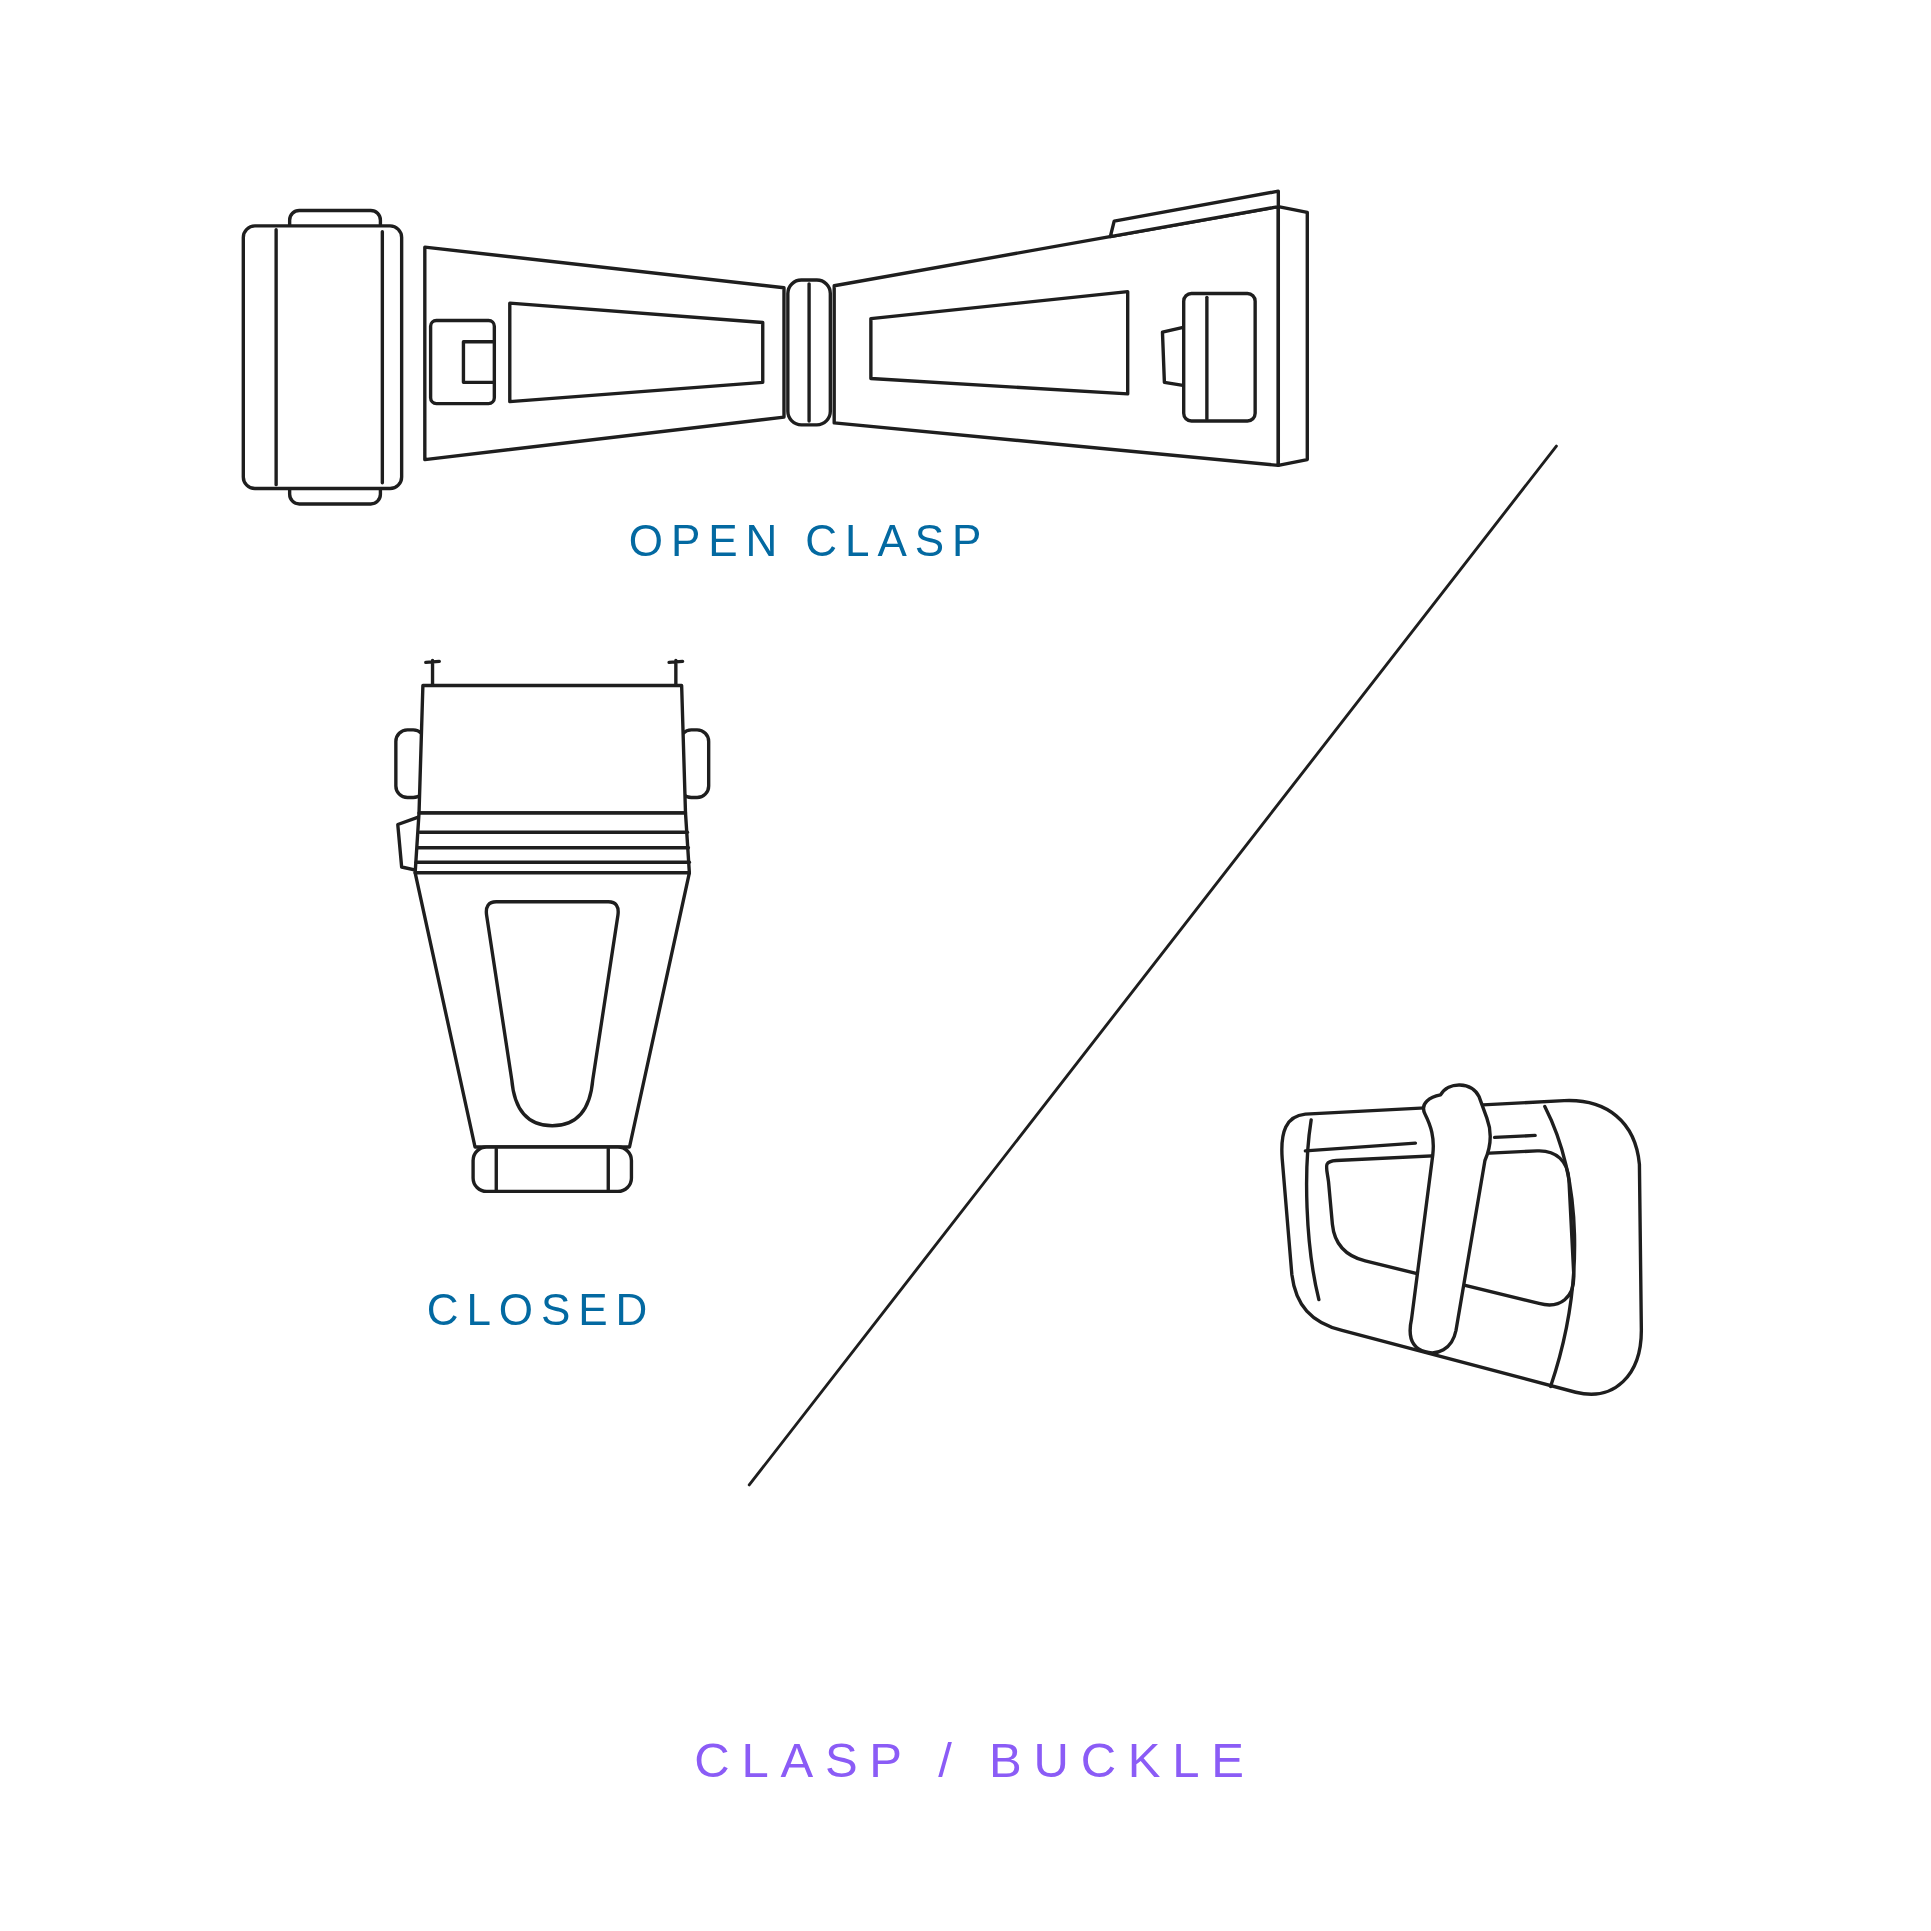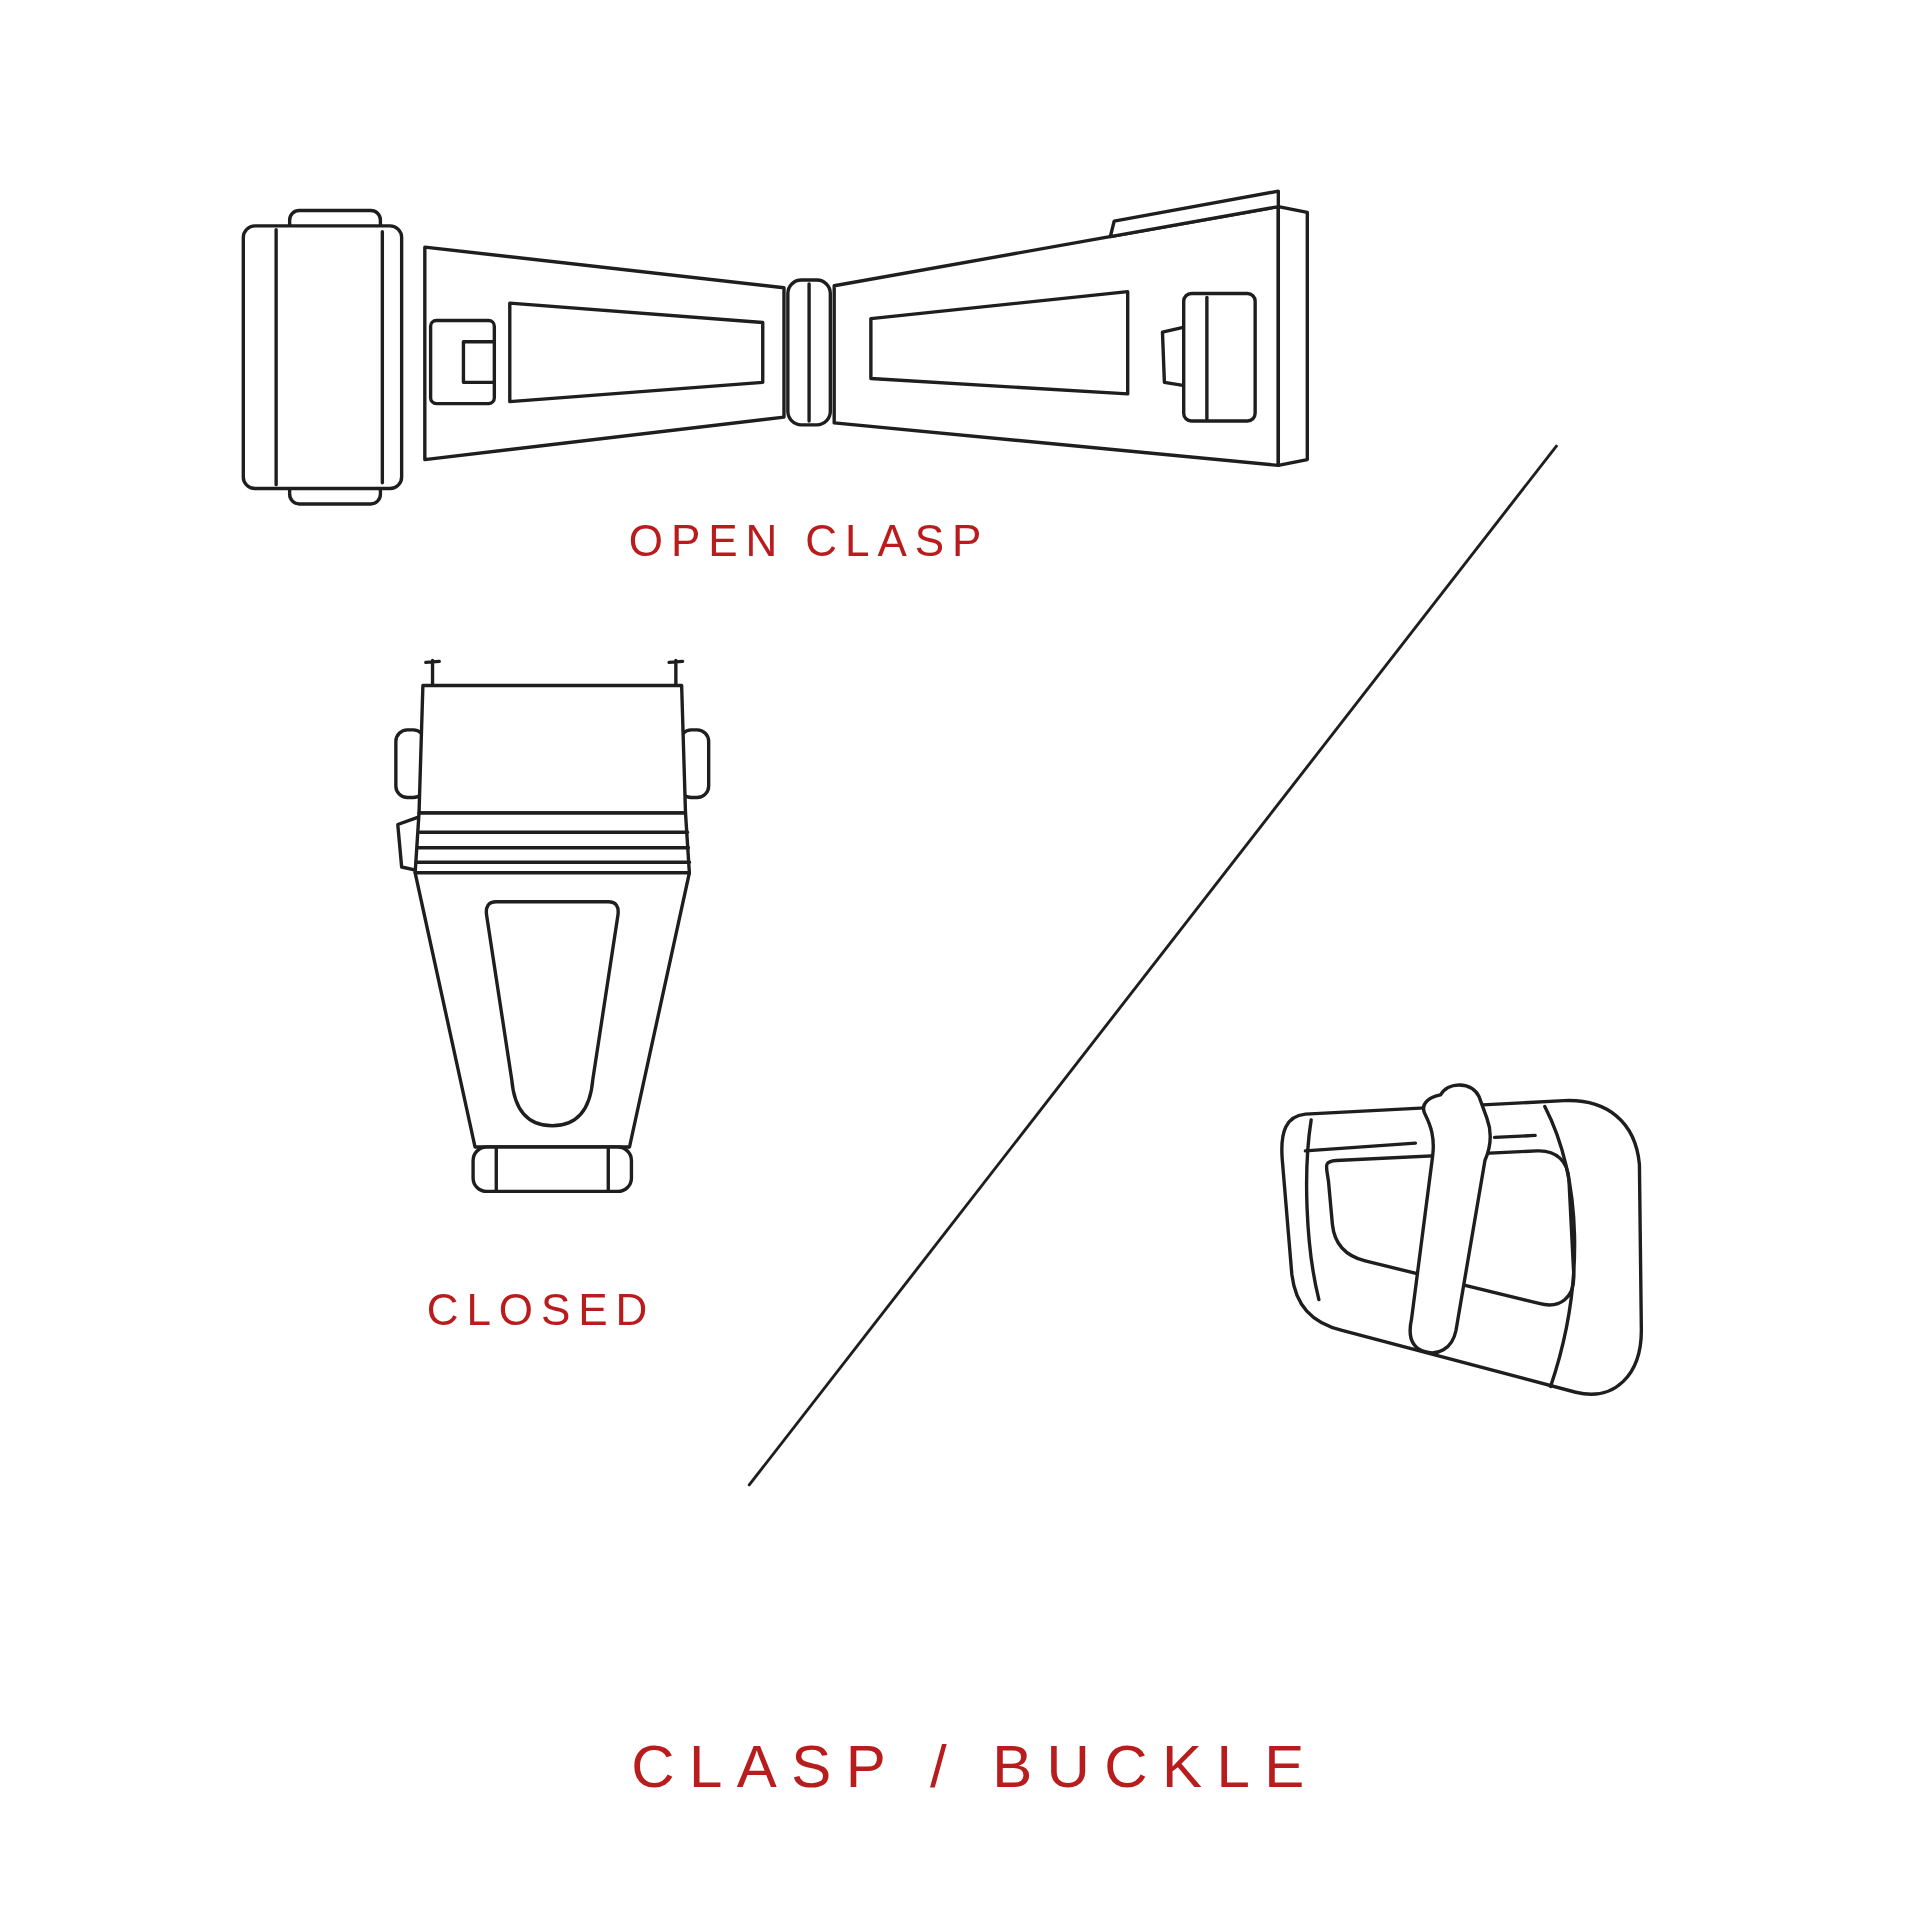--- a/index.html
+++ b/index.html
@@ -17,35 +17,35 @@
   }
   .art {
     position: absolute;
     inset: 0;
     width: 1931px;
     height: 1931px;
   }
   .label {
     position: absolute;
     transform: translateX(-50%);
-    color: #b91c1c;
+    color: #0369a1;
     font-size: 44px;
     font-weight: 500;
     letter-spacing: 0.18em;
     white-space: nowrap;
   }
   .label-open-clasp { left: 809px; top: 516px; }
   .label-closed    { left: 541px; top: 1253px; margin-top: 32px; }
   .title {
     position: absolute;
     left: 975px;
     top: 1732px;
     transform: translateX(-50%);
-    color: #b91c1c;
-    font-size: 60px;
+    color: #8b5cf6;
+    font-size: 49px;
     font-weight: 500;
     letter-spacing: 0.24em;
     white-space: nowrap;
   }
 </style>
 </head>
 <body>
 
 <div class="canvas">
 

